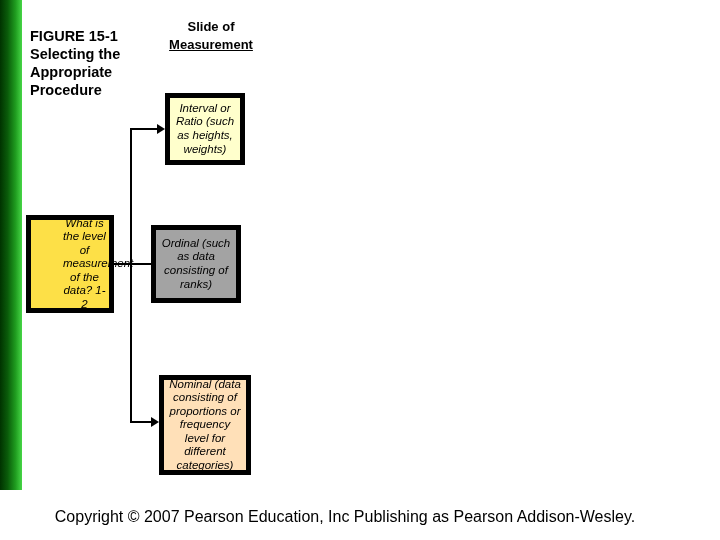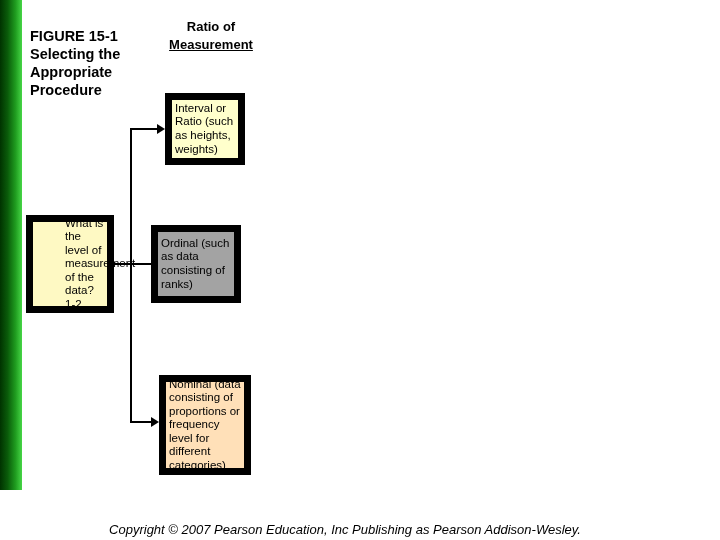--- a/index.html
+++ b/index.html
@@ -62,37 +62,39 @@
     font-weight: bold;
     color: #000000;
     line-height: 1.35;
   }
   .header-box .underlined { text-decoration: underline; }
 
   
   .box {
     position: absolute;
     box-sizing: border-box;
-    border: 7px solid #000000;
+    border: 5px solid #000000;
+    text-align: center;
     font-size: 11.5px;
     color: #000000;
     line-height: 1.18;
     display: flex;
     align-items: center;
     justify-content: center;
     padding: 2px 3px;
+    font-style: italic;
   }
   .box-inner { width: 100%; }
 
   #box-question {
     left: 26px;
     top: 215px;
     width: 88px;
     height: 98px;
-    background: #fef9c3;
+    background: #fde047;
     padding-left: 32px;
   }
   #box-interval {
     left: 165px;
     top: 93px;
     width: 80px;
     height: 72px;
     background: #ffffcc;
   }
   #box-ordinal {
@@ -155,26 +157,25 @@
     border-left: 8px solid #000000;
   }
   #ah-interval { left: 157px; top: 124px; }
   #ah-ordinal { left: 151px; top: 259px; }
   #ah-nominal { left: 151px; top: 417px; }
 
   
   .copyright {
     position: absolute;
     left: 0;
-    top: 522px;
+    top: 508px;
     width: 690px;
     text-align: center;
-    font-size: 13px;
-    color: #000000;
-    font-style: italic;
+    font-size: 16px;
+    color: #000000;
   }
 
   
   .slide-badge {
     position: absolute;
     left: 636px;
     top: 496px;
     width: 44px;
     height: 40px;
   }
@@ -224,21 +225,21 @@
 
   <div class="left-bar"></div>
   <div class="left-bar-lower"></div>
 
   <div class="figure-title">
     <span class="fig-line1">FIGURE 15-1</span>
     <span>Selecting the Appropriate Procedure</span>
   </div>
 
   <div class="header-box">
-    <span>Ratio of</span><br>
+    <span>Slide of</span><br>
     <span class="underlined">Measurement</span>
   </div>
 
   <div class="conn" id="stem-question"></div>
   <div class="conn" id="trunk"></div>
   <div class="conn" id="arm-interval"></div>
   <div class="conn" id="arm-ordinal"></div>
   <div class="conn" id="arm-nominal"></div>
   <div class="arrow-head" id="ah-interval"></div>
   <div class="arrow-head" id="ah-ordinal"></div>

